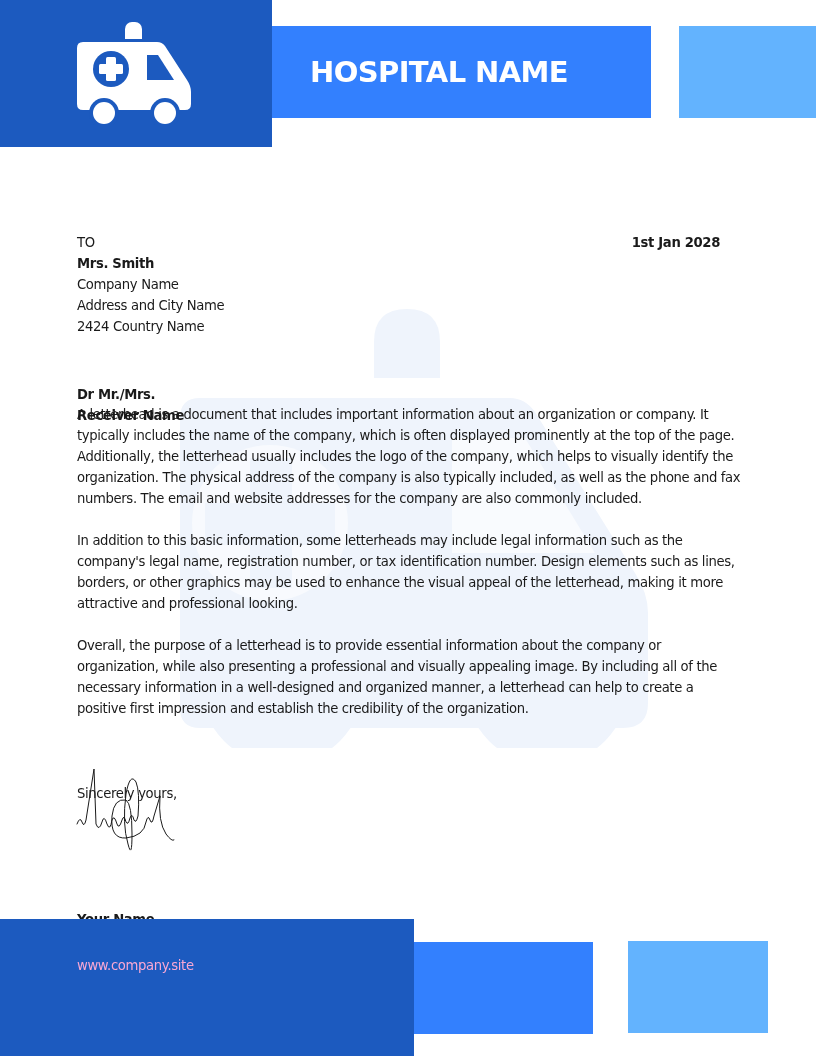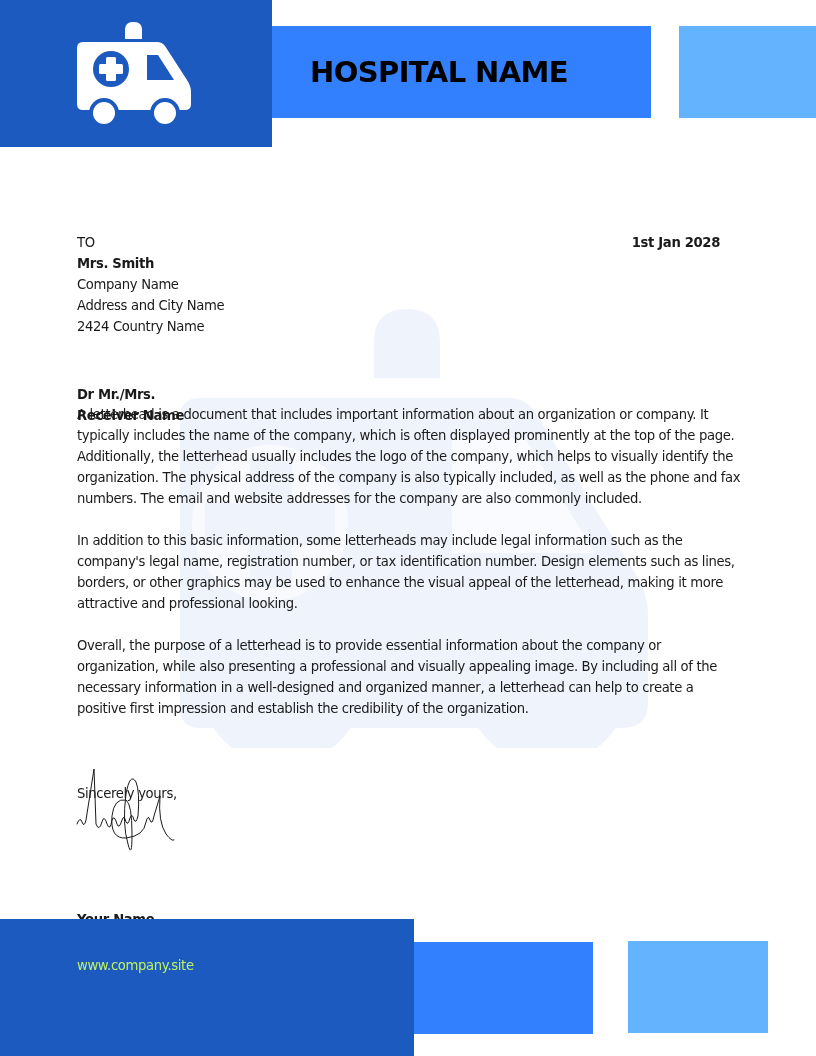--- a/index.html
+++ b/index.html
@@ -10,21 +10,21 @@
     color: #1a1a1a;
   }
   .abs { position: absolute; }
 
   
   .logo-block { left: 0; top: 0; width: 272px; height: 147px; background: #1c5abf; }
   .logo-block svg { position: absolute; left: 77px; top: 22px; }
   .title-bar { left: 272px; top: 26px; width: 379px; height: 92px; background: #3380fe; }
   .title-text {
     position: absolute; left: 38px; top: 0; height: 72px; line-height: 92px;
-    color: #000000; font-size: 29px; font-weight: bold; letter-spacing: -0.6px;
+    color: #ffffff; font-size: 29px; font-weight: bold; letter-spacing: -0.6px;
     font-family: "DejaVu Sans", sans-serif;
   }
   .header-accent { left: 679px; top: 26px; width: 137px; height: 92px; background: #63b3fe; }
 
   
   .watermark { left: 180px; top: 308px; }
 
   
   .txt { font-size: 13.2px; line-height: 21px; letter-spacing: -0.35px; margin-top: 43px; }
   .bold { font-weight: bold; }
@@ -35,21 +35,21 @@
   .p1 { top: 404px; }
   .p2 { top: 530px; }
   .p3 { top: 635px; }
   .closing { left: 77px; top: 740px; }
   .signature { left: 74px; top: 764px; }
   .your-name { left: 77px; top: 866px; }
 
   
   .footer-block { left: 0; top: 919px; width: 414px; height: 137px; background: #1c5abf; }
   .footer-text {
-    position: absolute; left: 77px; top: 36px; color: #bef264;
+    position: absolute; left: 77px; top: 36px; color: #f9a8d4;
     font-size: 13.2px; line-height: 21px; letter-spacing: -0.35px;
   }
   .footer-accent-1 { left: 414px; top: 942px; width: 179px; height: 92px; background: #3380fe; }
   .footer-accent-2 { left: 628px; top: 941px; width: 140px; height: 92px; background: #63b3fe; }
 </style>
 </head>
 <body>
 
 <div class="abs logo-block">
   <svg width="114" height="103" viewBox="0 0 114 103">

